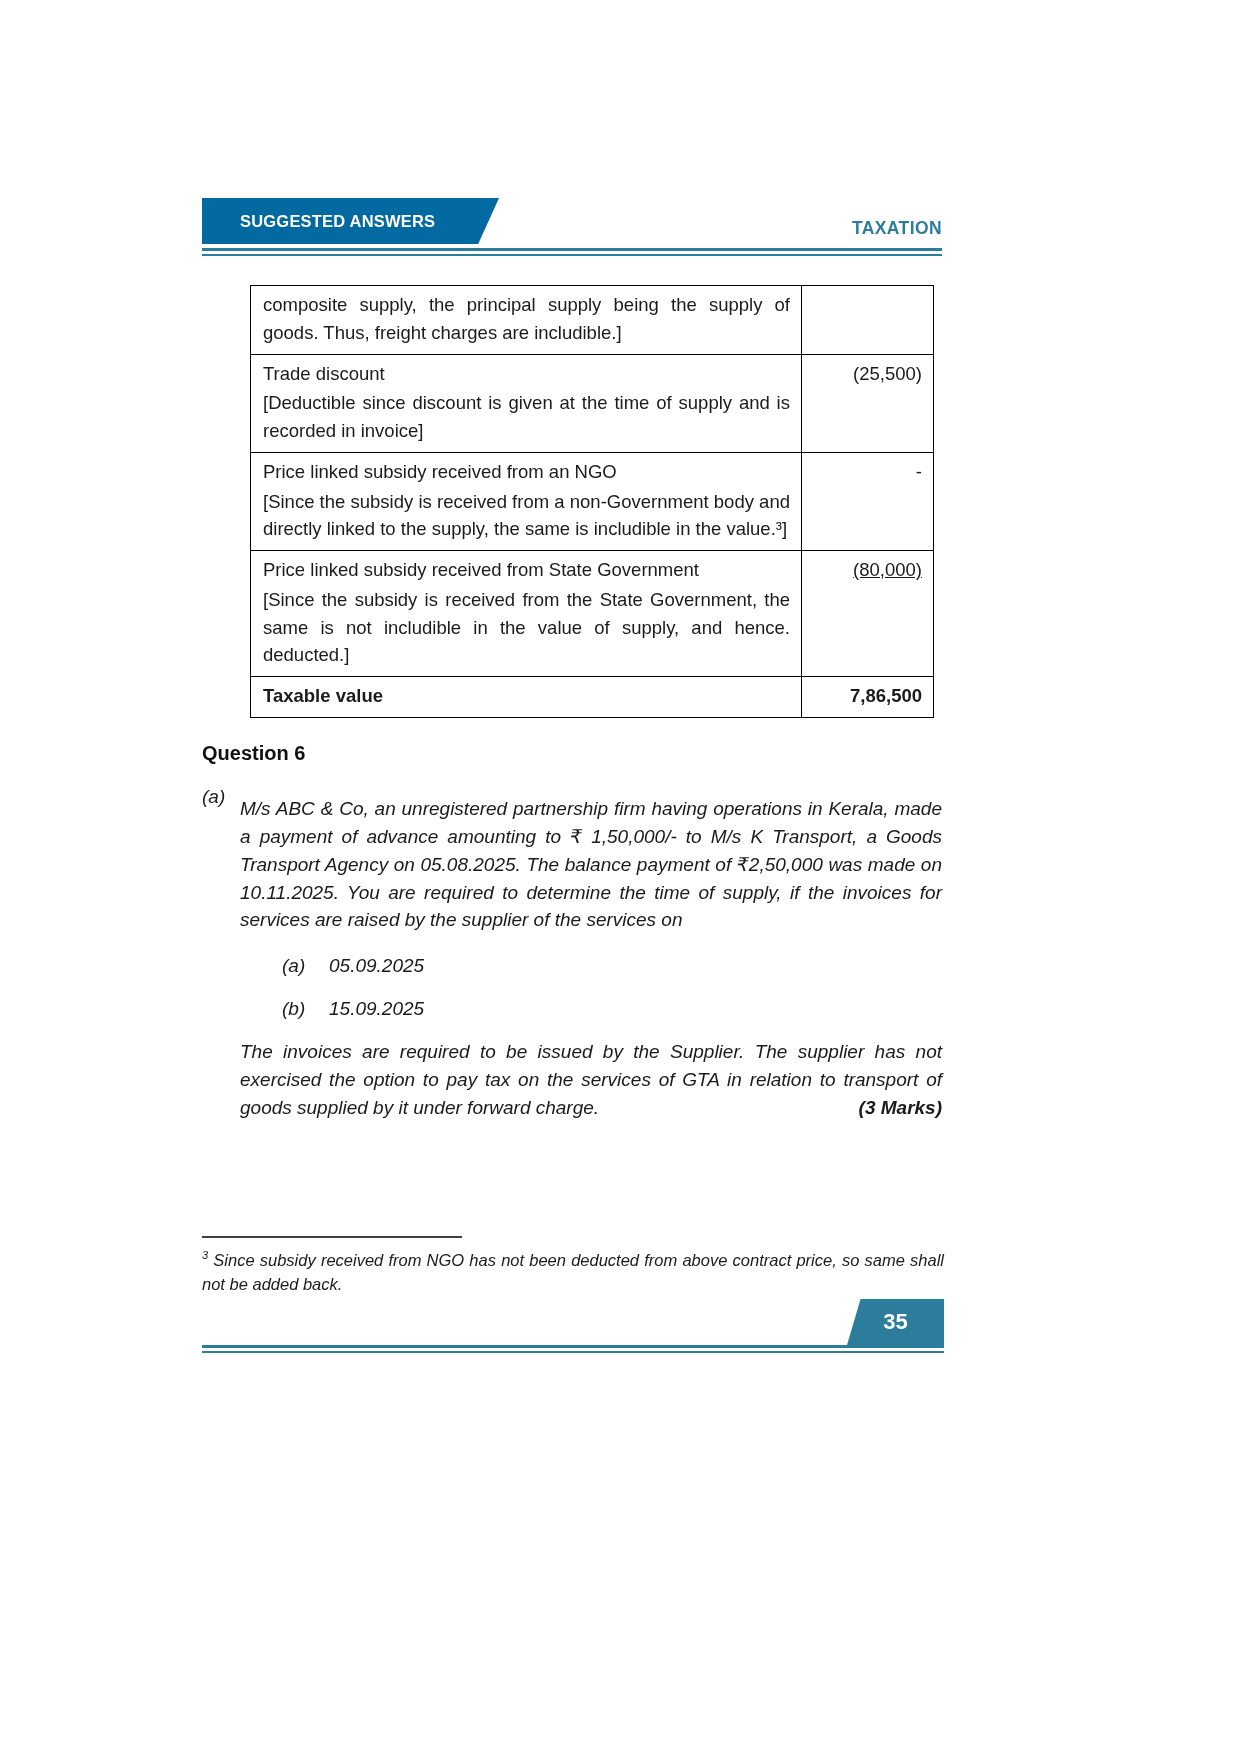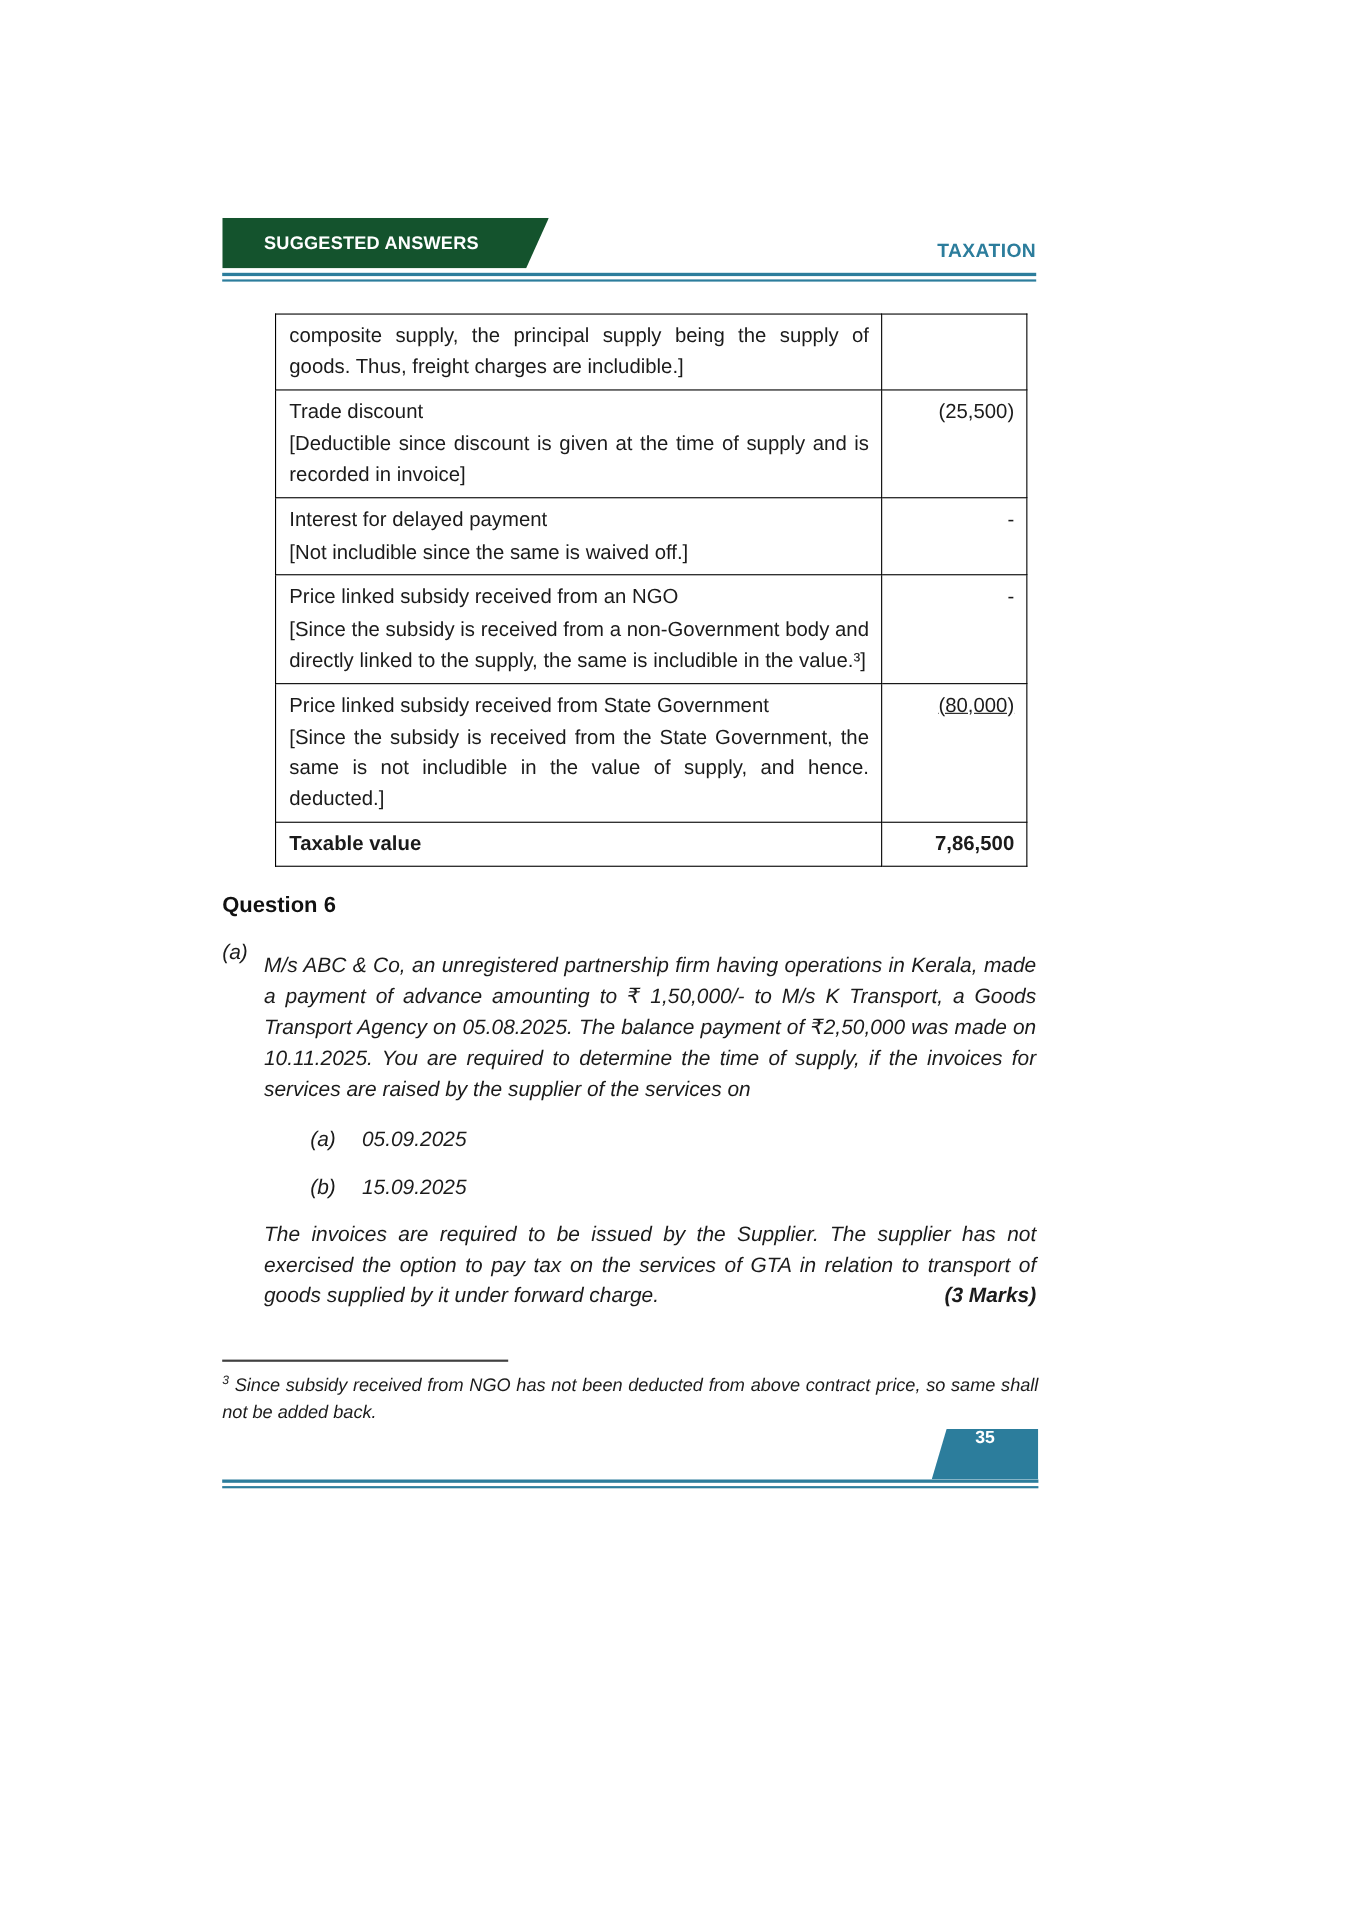--- a/index.html
+++ b/index.html
@@ -8,21 +8,21 @@
     width:1241px; height:1754px;
     position:relative; overflow:hidden;
     font-family:"Liberation Sans","DejaVu Sans",sans-serif;
     color:#1b1b1b;
   }
   .sheet { position:absolute; left:202px; top:182px; width:740px; }
 
   
   .header-top { display:flex; justify-content:space-between; align-items:flex-end; }
   .banner {
-    width:297px; height:46px; background:#14532d;
+    width:297px; height:46px; background:#0369a1;
     clip-path:polygon(0 0,100% 0,93% 100%,0 100%);
     display:flex; align-items:center; padding-left:38px;
   }
   .banner-label { color:#ffffff; font-weight:bold; font-size:16.5px; letter-spacing:.2px; }
   .subject { color:#2c7d9c; font-weight:bold; font-size:17.5px; letter-spacing:.4px; padding-bottom:5px;margin-top:36px; }
   .rule { width:100%; background:#2c7d9c; }
   .rule-thick { height:3px; margin-top:4px; }
   .rule-thin  { height:2px; margin-top:3px; }
 
   
@@ -54,22 +54,22 @@
   .footnote { position:absolute; left:202px; top:1236px; width:742px; font-style:italic; font-size:16.5px; line-height:1.5; }
   .footnote-rule { width:260px; border-top:2px solid #404040; }
   .footnote-text { margin-top:9px; text-align:justify; }
   .footnote-text sup { font-size:11px; font-style:italic; }
 
   
   .footer { position:absolute; left:202px; top:1299px; width:742px; }
   .page-badge {
     margin-left:auto; width:97px; height:46px; background:#2c7d9c;
     clip-path:polygon(14% 0,100% 0,100% 100%,0 100%);
-    display:flex; align-items:flex-start; justify-content:center;
-    color:#fff; font-weight:bold; font-size:16px;
+    display:flex; align-items:center; justify-content:center;
+    color:#fff; font-weight:bold; font-size:22px;
   }
   .footer .rule-thick { margin-top:0; }
 </style>
 </head>
 <body>
 
 <div class="page">
   <div class="sheet">
 
     <header>
@@ -90,27 +90,20 @@
               <p>composite supply, the principal supply being the supply of goods. Thus, freight charges are includible.]</p>
             </td>
             <td class="val"><span></span></td>
           </tr>
           <tr>
             <td class="desc">
               <p>Trade discount</p>
               <p class="expl">[Deductible since discount is given at the time of supply and is recorded in invoice]</p>
             </td>
             <td class="val"><span>(25,500)</span></td>
-          </tr>
-          <tr>
-            <td class="desc">
-              <p>Interest for delayed payment</p>
-              <p class="expl">[Not includible since the same is waived off.]</p>
-            </td>
-            <td class="val"><span>-</span></td>
           </tr>
           <tr>
             <td class="desc">
               <p>Price linked subsidy received from an NGO</p>
               <p class="expl">[Since the subsidy is received from a non-Government body and directly linked to the supply, the same is includible in the value.³]</p>
             </td>
             <td class="val"><span>-</span></td>
           </tr>
           <tr>
             <td class="desc">

